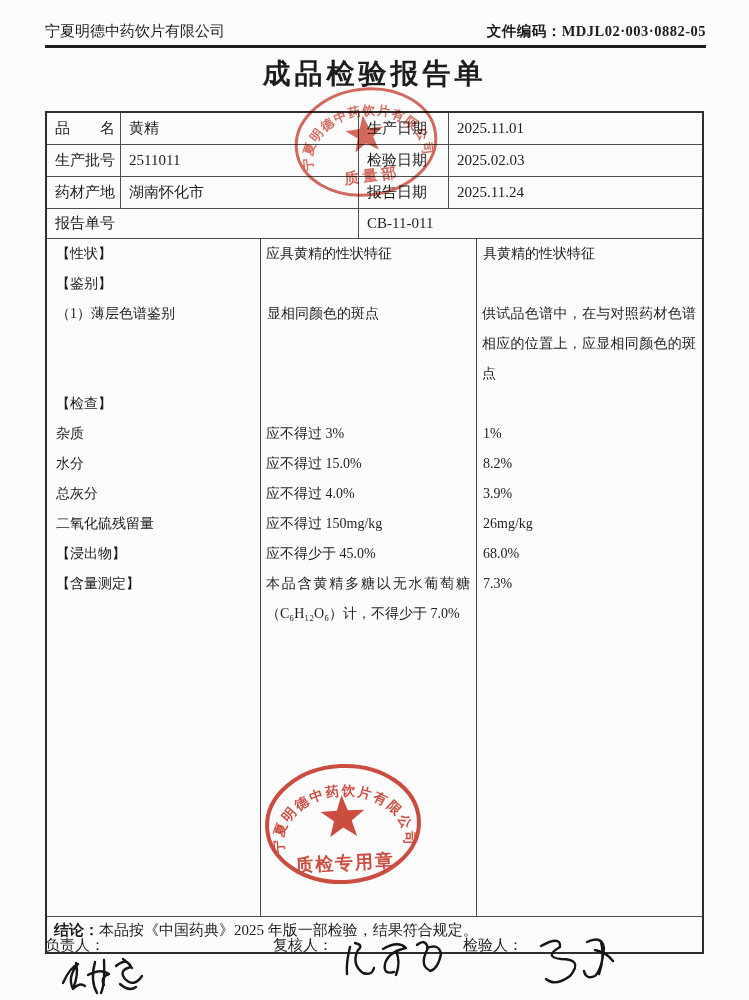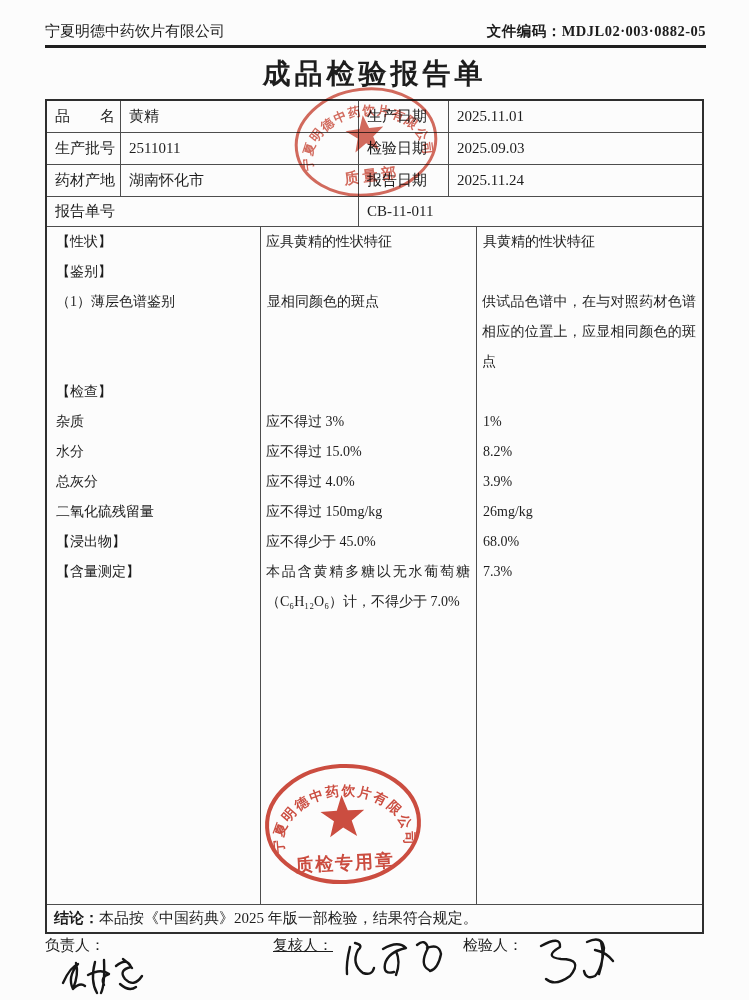--- a/index.html
+++ b/index.html
@@ -16,21 +16,21 @@
     font-size:15px;
   }
   .doc-code { font-size:14.5px; font-weight:bold; letter-spacing:.5px; }
   .head-rule { position:absolute; left:45px; top:45px; width:661px; height:3px; background:#1f1f1f; }
   .report-title {
     position:absolute; left:0; top:55px; width:749px; text-align:center;
     font-size:28px; font-weight:bold; letter-spacing:4px;
   }
   
   .doc-table {
-    position:absolute; left:45px; top:99px; width:659px;
+    position:absolute; left:45px; top:111px; width:659px;
     border:2px solid #2e2e2e; background:transparent;
   }
   
   .info-grid { display:grid; grid-template-columns:74px 238px 90px 253px; }
   .info-grid .cell {
     border-right:1px solid #4d4d4d; border-bottom:1px solid #4d4d4d;
     height:32px; line-height:31px; font-size:15px; padding:0 8px;
     overflow:hidden; white-space:nowrap;
   }
   .info-grid .cell.lastcol { border-right:none; }
@@ -49,31 +49,31 @@
   .detail-head .hcell span { text-decoration:underline; text-underline-offset:4px; }
   .detail-head .h1 { padding-left:9px; }
   .detail-head .h2, .detail-head .h3 { text-align:center; }
   .detail-body { display:grid; grid-template-columns:213px 216px 226px; }
   .detail-body .dcell { font-size:14px; line-height:30px; min-height:30px; }
   .detail-body .ci { padding-left:9px; }
   .detail-body .cs { padding:0 6px; text-align:justify; }
   .detail-body .cr { padding-left:7px; }
   
   .conclusion {
-    border-top:1px solid #4d4d4d; height:28px; line-height:27px;
+    border-top:1px solid #4d4d4d; height:36px; line-height:27px;
     font-size:15px; padding:0 7px; white-space:nowrap;
   }
   .conclusion b { font-weight:bold; }
   
   .sign-row {
     position:absolute; left:45px; top:936px; width:680px;
     display:flex; align-items:flex-start; font-size:15px;
   }
   .sign-group { display:flex; align-items:flex-start; }
-  .sg1 { width:228px;flex-direction:column; } .sg2 { width:190px;text-decoration:underline; } .sg3 { width:240px; }
+  .sg1 { width:228px;flex-direction:column; } .sg2 { width:190px; } .sg3 { width:240px; }
   .sign-group .sig-svg { margin:-2px 0 0 8px; }
   
   .stamp { position:absolute; mix-blend-mode:multiply; pointer-events:none; }
   .stamp-top { left:290px; top:84px; opacity:.82; transform:rotate(-7deg); }
   .stamp-bottom { left:262px; top:761px; opacity:.9; transform:rotate(-3deg); }
   .sig-svg path { stroke:#161616; stroke-width:2.4; fill:none; stroke-linecap:round; stroke-linejoin:round; }
 </style>
 </head>
 <body>
 
@@ -90,21 +90,21 @@
 
     <div class="info-grid">
       <div class="cell">品　　名</div>
       <div class="cell">黄精</div>
       <div class="cell">生产日期</div>
       <div class="cell lastcol">2025.11.01</div>
 
       <div class="cell">生产批号</div>
       <div class="cell">2511011</div>
       <div class="cell">检验日期</div>
-      <div class="cell lastcol">2025.09.03</div>
+      <div class="cell lastcol">2025.02.03</div>
 
       <div class="cell">药材产地</div>
       <div class="cell">湖南怀化市</div>
       <div class="cell">报告日期</div>
       <div class="cell lastcol">2025.11.24</div>
     </div>
     <div class="rpt-row">
       <div class="cell">报告单号</div>
       <div class="cell lastcol">CB-11-011</div>
     </div>

